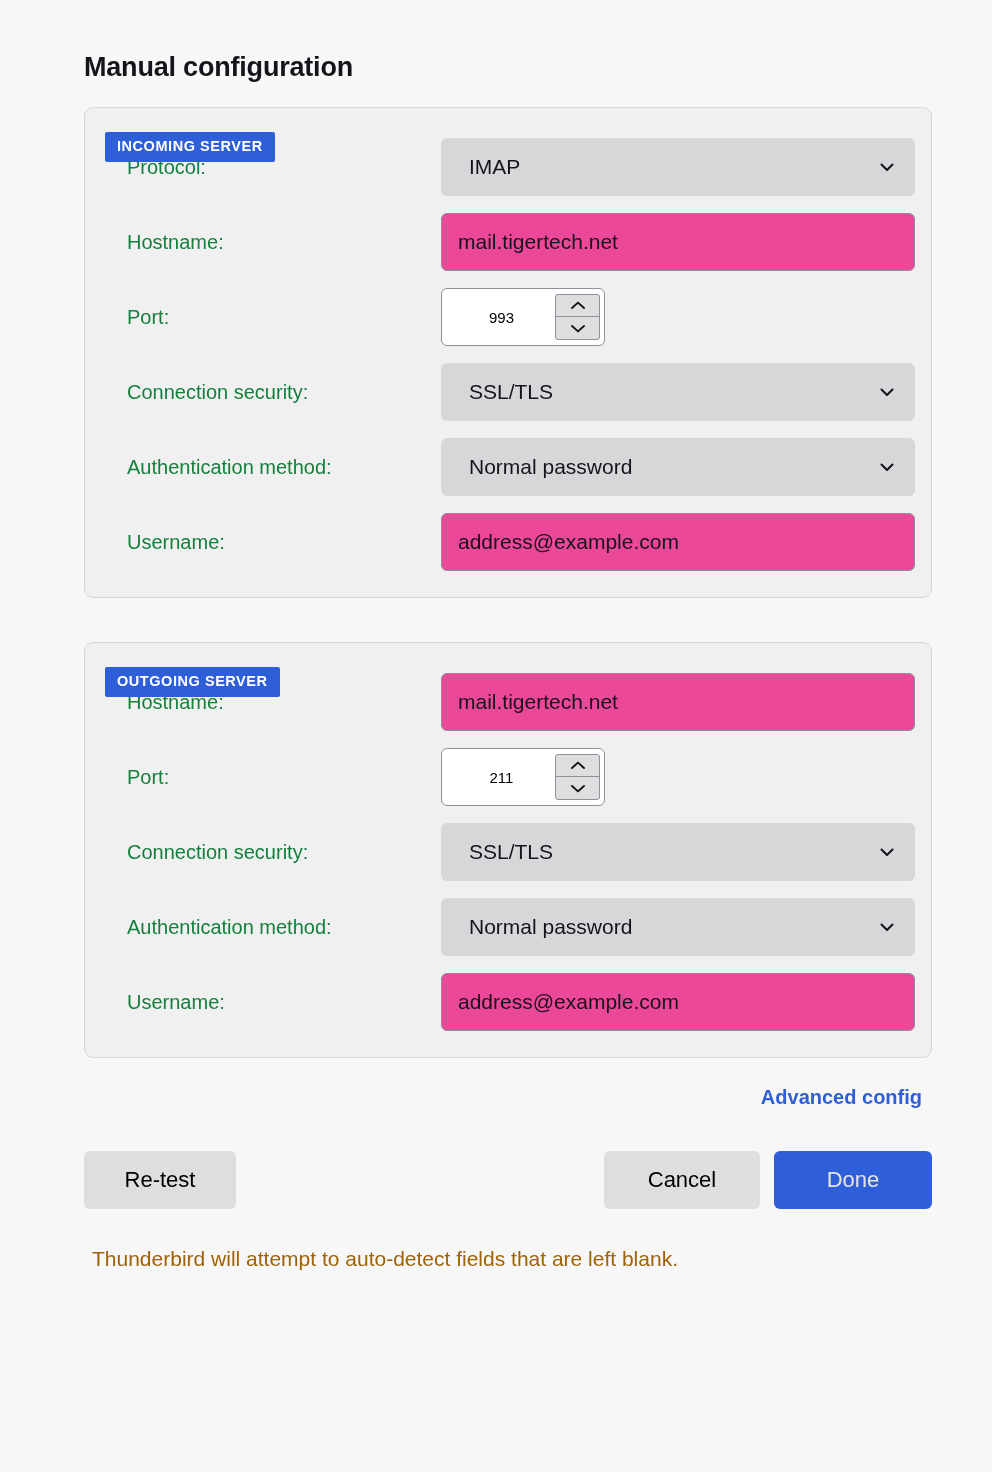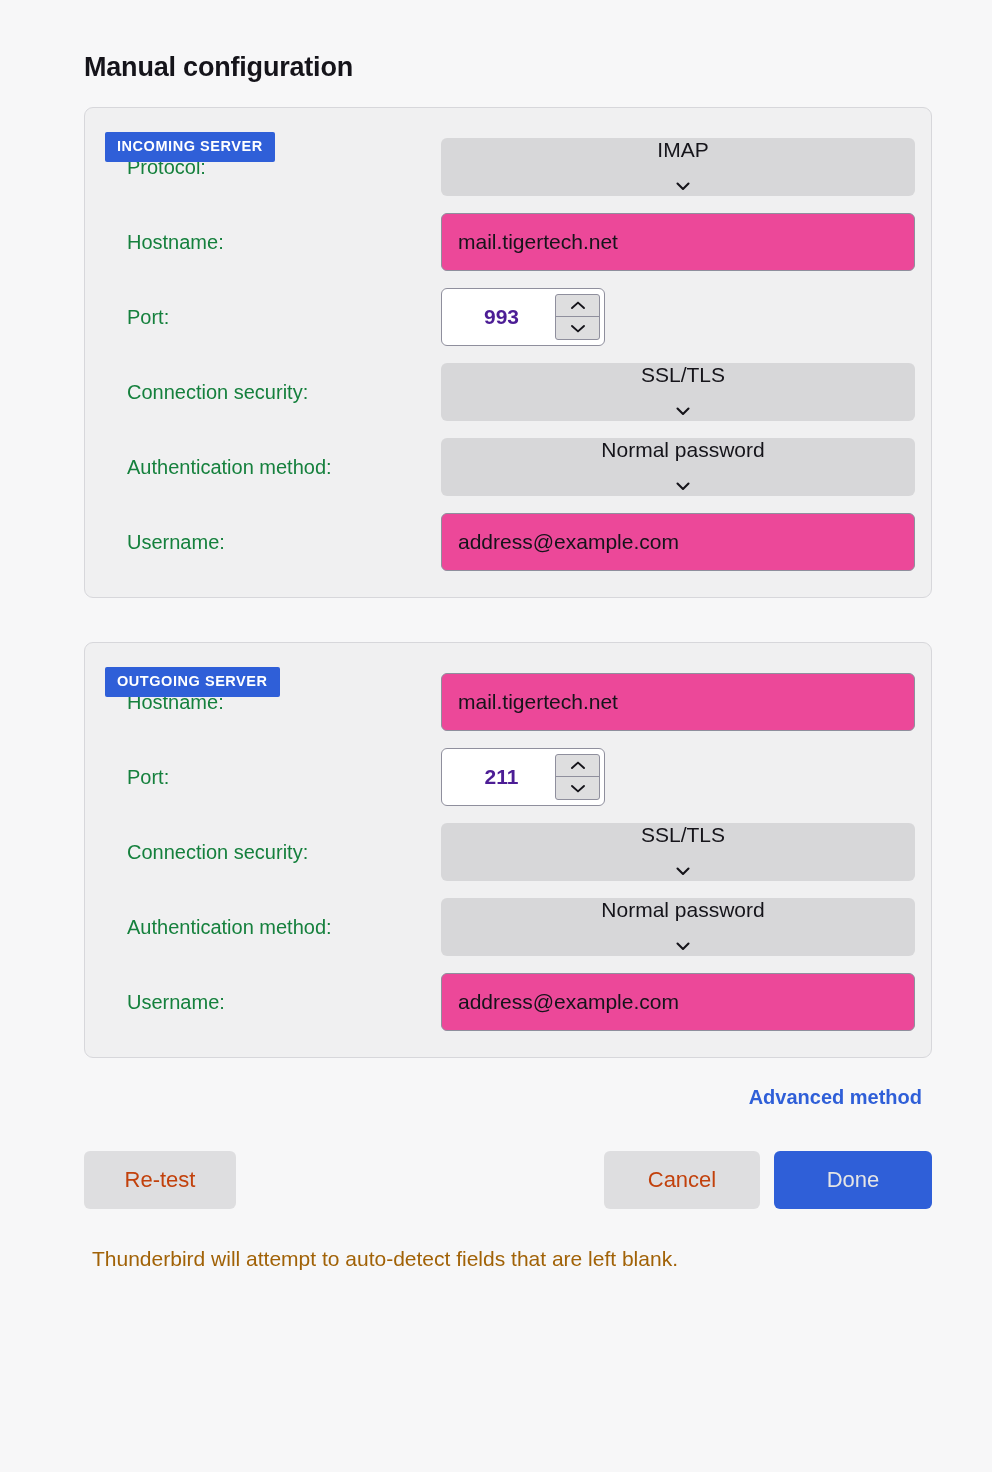--- a/index.html
+++ b/index.html
@@ -91,21 +91,20 @@
     height: 58px;
     background: #d7d7d9;
     border: none;
     border-radius: 6px;
     display: flex;
     align-items: center;
     padding: 0 18px 0 28px;
     font-size: 21px;
     color: #15141a;
     cursor: default;
-    flex-direction: column;
   }
   .select .select-value {
     flex: 1 1 auto;
     white-space: nowrap;
     overflow: hidden;
   }
   .chev {
     flex: 0 0 auto;
     width: 20px;
     height: 20px;
@@ -137,24 +136,23 @@
     border: 1.5px solid #8f8f9d;
     border-radius: 6px;
     display: flex;
     align-items: center;
     padding-left: 12px;
     padding-right: 4px;
   }
   .numberwrap .num {
     flex: 1 1 auto;
     text-align: center;
-    font-size: 21px;
-    color: #4c1d95;
+    font-size: 15px;
+    color: #000000;
     padding-right: 6px;
-    font-weight: bold;
   }
   .spinner {
     flex: 0 0 auto;
     width: 45px;
     height: 46px;
     border: 1px solid #8f8f9d;
     border-radius: 3px;
     background: #dededf;
     display: flex;
     flex-direction: column;
@@ -200,21 +198,21 @@
     padding: 0 24px;
     height: 58px;
     cursor: pointer;
     line-height: 1;
     display: inline-flex;
     align-items: center;
     justify-content: center;
   }
   .btn-secondary {
     background: #dedee0;
-    color: #c2410c;
+    color: #000000;
   }
   .btn-retest { min-width: 152px; }
   .btn-cancel { min-width: 156px; margin-right: 14px; }
   .btn-primary {
     background: #2f5fd8;
     color: #e5e5e5;
     min-width: 158px;
   }
 
   
@@ -383,21 +381,21 @@
       <div class="row-label">Username:</div>
       <div class="row-control">
         <div class="textinput">
           <span class="val">address@example.com</span>
         </div>
       </div>
     </div>
   </div>
 
   <div class="adv-row">
-    <a class="adv-link" href="#">Advanced method</a>
+    <a class="adv-link" href="#">Advanced config</a>
   </div>
 
   <div class="button-bar">
     <button class="btn btn-secondary btn-retest">Re-test</button>
     <span class="spacer"></span>
     <button class="btn btn-secondary btn-cancel">Cancel</button>
     <button class="btn btn-primary">Done</button>
   </div>
 
   <div class="footer-note">Thunderbird will attempt to auto-detect fields that are left blank.</div>

